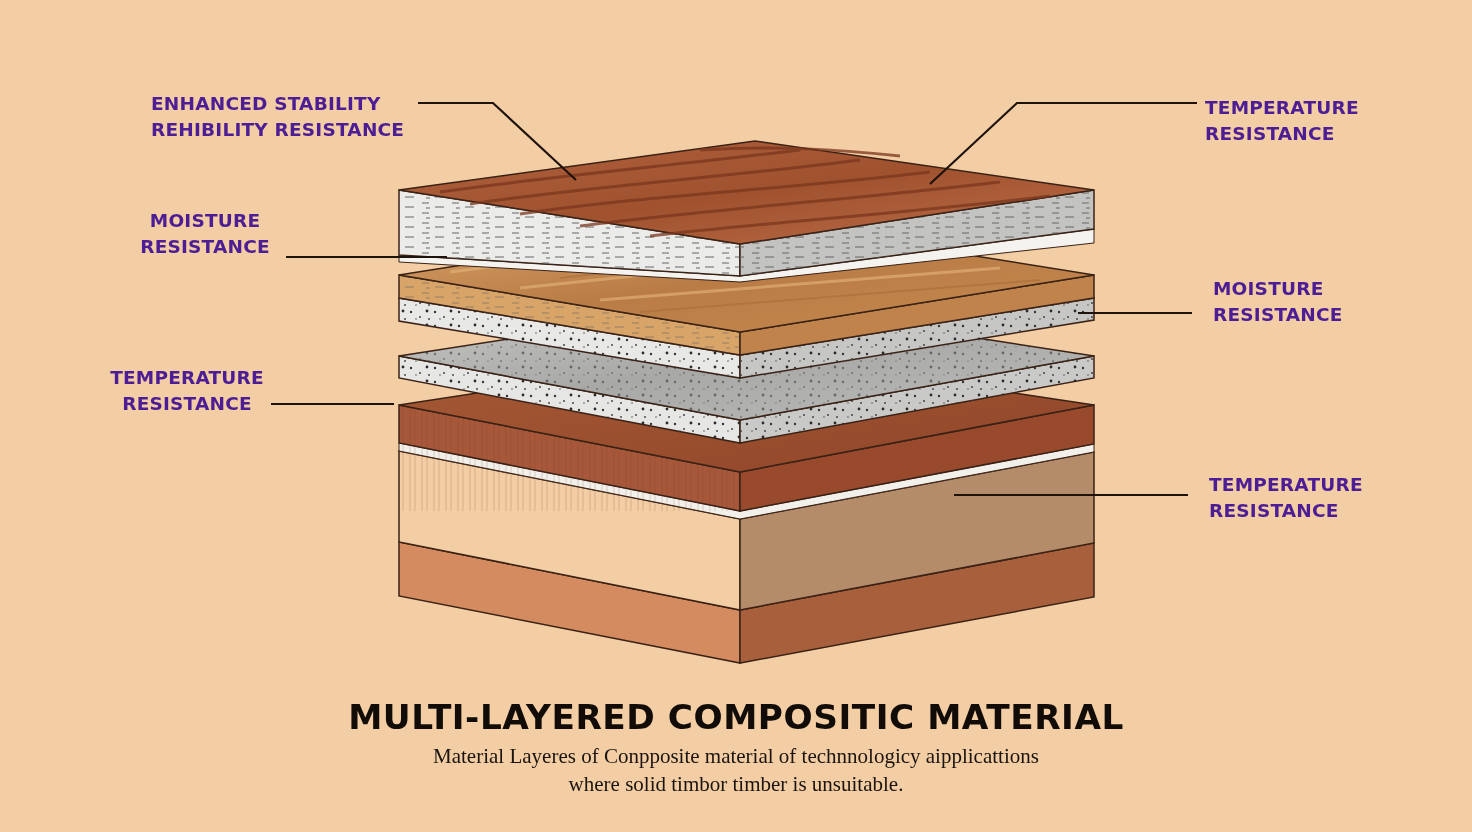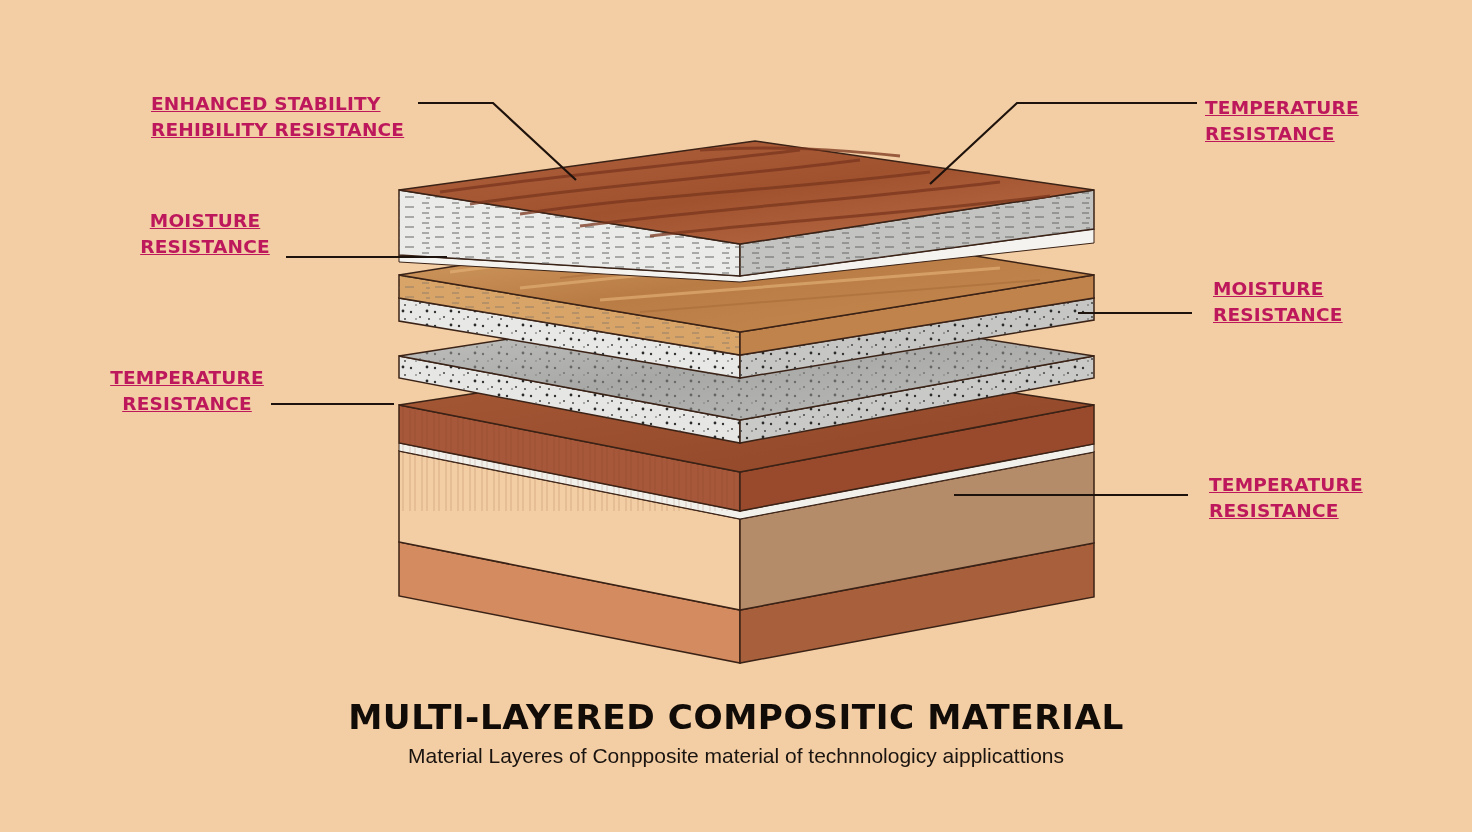--- a/index.html
+++ b/index.html
@@ -9,41 +9,40 @@
       font-family: "DejaVu Sans", sans-serif;
       position: relative;
     }
     #stage { position: absolute; left: 0; top: 0; width: 1472px; height: 832px; }
     .label {
       position: absolute;
       font-family: "DejaVu Sans", sans-serif;
       font-weight: bold;
       font-size: 18.5px;
       line-height: 26px;
-      color: #be185d;
+      color: #4c1d95;
       letter-spacing: 0.2px;
       white-space: nowrap;
-      text-decoration: underline;
     }
     .label span { display: block; }
     .label.center-align { text-align: center; }
     .title {
       position: absolute; left: 0; width: 1472px; top: 698px;
       text-align: center;
       font-family: "DejaVu Sans", sans-serif;
       font-weight: bold;
       font-size: 33px;
       letter-spacing: 0.5px;
       color: #120c08;
       transform: scaleX(1.04);
     }
     .subtitle {
       position: absolute; left: 0; width: 1472px; top: 742px;
       text-align: center;
-      font-family: Liberation Sans, sans-serif;
+      font-family: Liberation Serif, serif;
       font-size: 21px;
       line-height: 28px;
       color: #1a1410;
     }
     .subtitle span { display: block; }
   </style>
 </head>
 <body>
 
 <div id="stage">
@@ -194,14 +193,15 @@
   </div>
 
   <div class="label" style="left:1209px; top:472px;">
     <span>TEMPERATURE</span>
     <span>RESISTANCE</span>
   </div>
 
   <div class="title">MULTI-LAYERED COMPOSITIC MATERIAL</div>
   <div class="subtitle">
     <span>Material Layeres of Conpposite material of technnologicy aipplicattions</span>
+    <span>where solid timbor timber is unsuitable.</span>
   </div>
 </div>
 
 </body></html>

